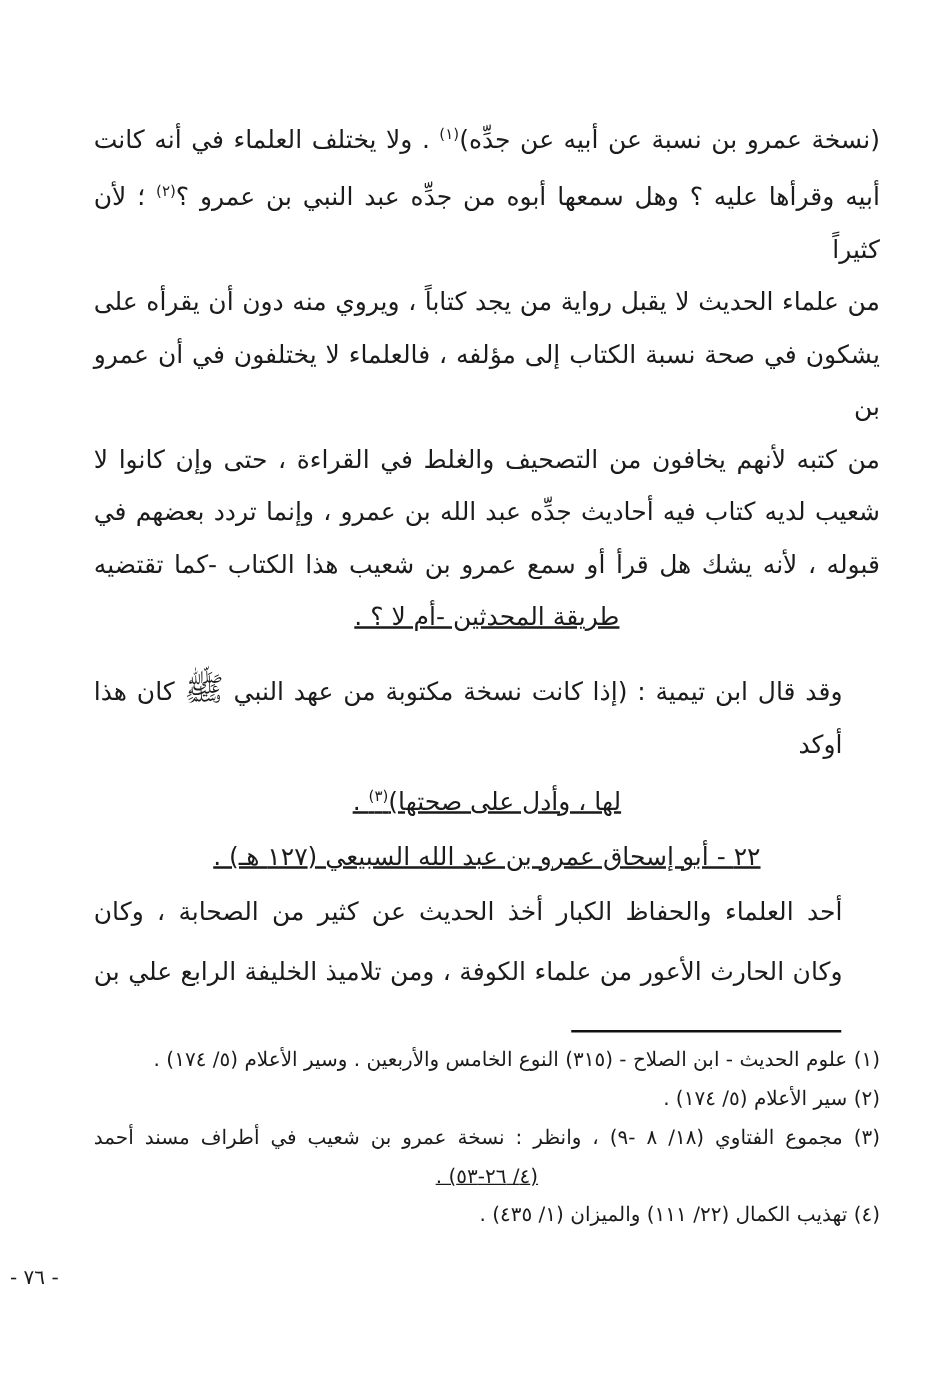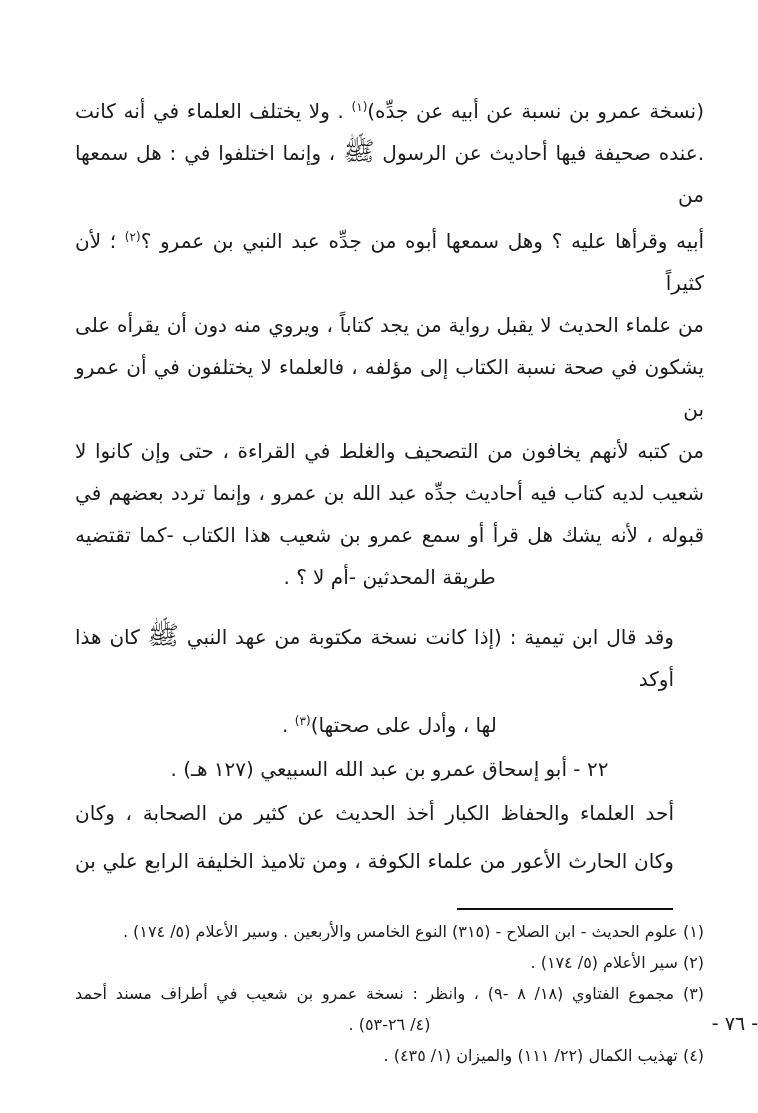--- a/index.html
+++ b/index.html
@@ -19,21 +19,21 @@
     direction: rtl;
     padding: 86px 54px 0 75px; 
   }
   
   .ln {
     font-size: 20px;
     line-height: 42px;
     white-space: normal;
   }
   .ln.j { text-align: justify; text-align-last: justify; }
-  .ln.c { text-align: left;  text-align-last: center; }
+  .ln.c { text-align: left;  text-align-last: center; text-decoration: underline; }
   .ln.r { text-align: right;   text-align-last: right; }
   .ln.ind { padding-right: 30px; }
   .para-1 { margin-top: 18px; }
   .para-2 { margin-top: 2px; }
   .para-3 { margin-top: 2px; }
   .para-4 { margin-top: 6px; }
   .sup {
     font-size: 12px;
     vertical-align: 7px;
   }
@@ -50,34 +50,33 @@
   }
   .footnotes .ln {
     font-size: 16px;
     line-height: 31px;
   }
   .page-number {
     position: absolute;
     left: 8px;
     right: 0;
     top: 1012px;
-    text-align: right;
-    font-size: 19px;
+    text-align: left;
+    font-size: 16px;
     letter-spacing: 1px;
     direction: rtl;
   }
 </style>
 </head>
 <body>
 
 <div class="page">
   <div class="body-text" id="body-text">
       <div class="para para-0">
         <div class="ln j"><span>(نسخة عمرو بن نسبة عن أبيه عن جدِّه)</span><span class="sup">(١)</span><span> . ولا يختلف العلماء في أنه كانت</span></div>
-        <div class="ln j"><span>.عنده صحيفة فيها أحاديث عن الرسول </span><span class="saw">ﷺ</span><span> ، وإنما اختلفوا في : هل سمعها من</span></div>
         <div class="ln j"><span>أبيه وقرأها عليه ؟ وهل سمعها أبوه من جدِّه عبد النبي بن عمرو ؟</span><span class="sup">(٢)</span><span> ؛ لأن كثيراً</span></div>
         <div class="ln j"><span>من علماء الحديث لا يقبل رواية من يجد كتاباً ، ويروي منه دون أن يقرأه على</span></div>
         <div class="ln j"><span>يشكون في صحة نسبة الكتاب إلى مؤلفه ، فالعلماء لا يختلفون في أن عمرو بن</span></div>
         <div class="ln j"><span>من كتبه لأنهم يخافون من التصحيف والغلط في القراءة ، حتى وإن كانوا لا</span></div>
         <div class="ln j"><span>شعيب لديه كتاب فيه أحاديث جدِّه عبد الله بن عمرو ، وإنما تردد بعضهم في</span></div>
         <div class="ln j"><span>قبوله ، لأنه يشك هل قرأ أو سمع عمرو بن شعيب هذا الكتاب -كما تقتضيه</span></div>
         <div class="ln c"><span>طريقة المحدثين -أم لا ؟ .</span></div>
       </div>
       <div class="para para-1">
         <div class="ln j ind"><span>وقد قال ابن تيمية : (إذا كانت نسخة مكتوبة من عهد النبي </span><span class="saw">ﷺ</span><span> كان هذا أوكد</span></div>

